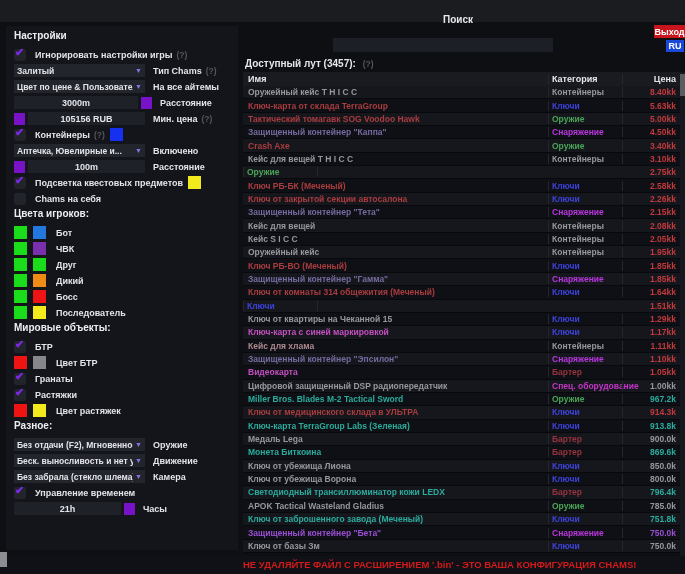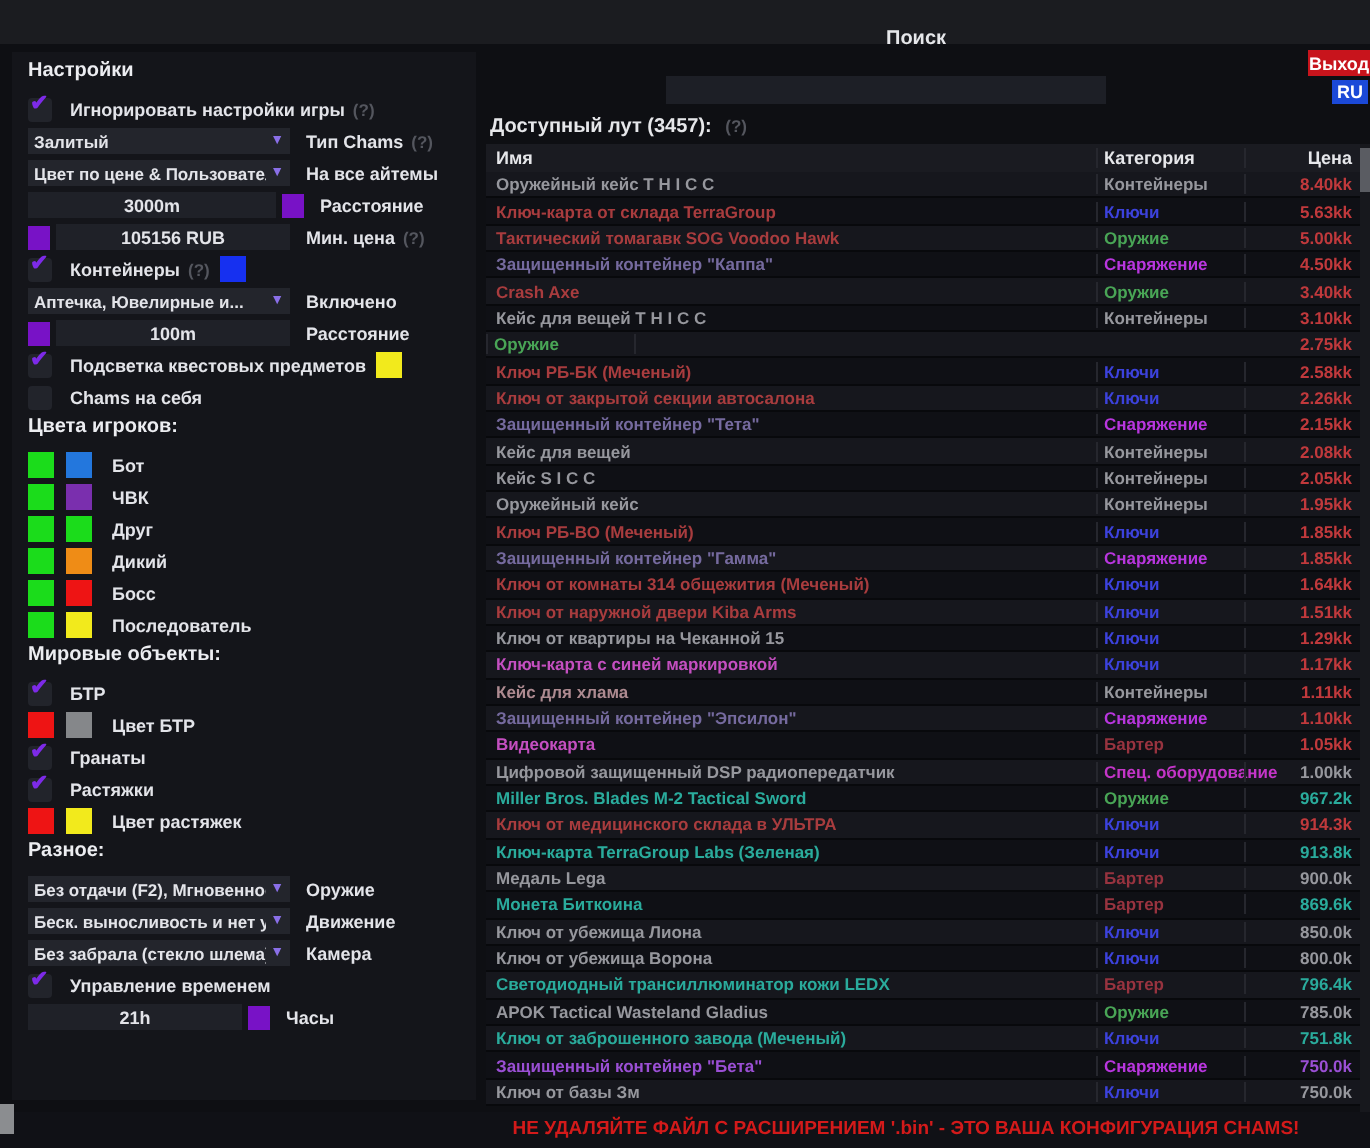--- a/index.html
+++ b/index.html
@@ -47,21 +47,21 @@
   .trow:nth-child(odd){background:#16171d;}
   .trow:nth-child(even){background:#0f1015;}
   .c-name{width:305px;padding-left:5px;box-sizing:border-box;white-space:nowrap;overflow:hidden;}
   .c-cat{width:74px;padding-left:3px;box-sizing:border-box;border-left:1px solid #26272e;
          white-space:nowrap;overflow:visible;}
   .c-price{flex:1;text-align:right;padding-right:4px;border-left:1px solid #26272e;white-space:nowrap;}
   .scrollbar{position:absolute;left:437px;top:48px;width:5px;height:484px;background:#17181d;}
   .thumb{position:absolute;left:0;top:2px;width:5px;height:22px;background:#5a5c62;}
   
   .footer{position:absolute;left:0;top:556px;width:685px;height:18px;background:#101116;}
-  .warning{position:absolute;left:243px;top:3px;width:420px;text-align:center;font-size:9.5px;color:#d31a1a;white-space:nowrap;}
+  .warning{position:absolute;left:243px;top:3px;width:420px;text-align:left;font-size:9.5px;color:#d31a1a;white-space:nowrap;}
   .side-tab{position:absolute;left:0;top:552px;width:7px;height:15px;background:#8b8d90;}
 </style>
 </head>
 <body>
 
 <div class="titlebar"></div>
 
 <span class="search-label">Поиск</span>
 <div class="search-input"></div>
 <button class="btn exit">Выход</button>
@@ -341,21 +341,20 @@
         <div class="c-name" style="color: rgb(117, 106, 158);">Защищенный контейнер "Гамма"</div>
         <div class="c-cat" style="color: rgb(184, 54, 222);">Снаряжение</div>
         <div class="c-price" style="color: rgb(192, 57, 60);">1.85kk</div>
       </div>
       <div class="trow">
         <div class="c-name" style="color: rgb(168, 60, 62);">Ключ от комнаты 314 общежития (Меченый)</div>
         <div class="c-cat" style="color: rgb(60, 66, 220);">Ключи</div>
         <div class="c-price" style="color: rgb(192, 57, 60);">1.64kk</div>
       </div>
       <div class="trow">
-        <div class="c-name" style="color: rgb(168, 60, 62);">Ключ от наружной двери Kiba Arms</div>
         <div class="c-cat" style="color: rgb(60, 66, 220);">Ключи</div>
         <div class="c-price" style="color: rgb(192, 57, 60);">1.51kk</div>
       </div>
       <div class="trow">
         <div class="c-name" style="color: rgb(150, 151, 157);">Ключ от квартиры на Чеканной 15</div>
         <div class="c-cat" style="color: rgb(60, 66, 220);">Ключи</div>
         <div class="c-price" style="color: rgb(192, 57, 60);">1.29kk</div>
       </div>
       <div class="trow">
         <div class="c-name" style="color: rgb(196, 79, 192);">Ключ-карта с синей маркировкой</div>

